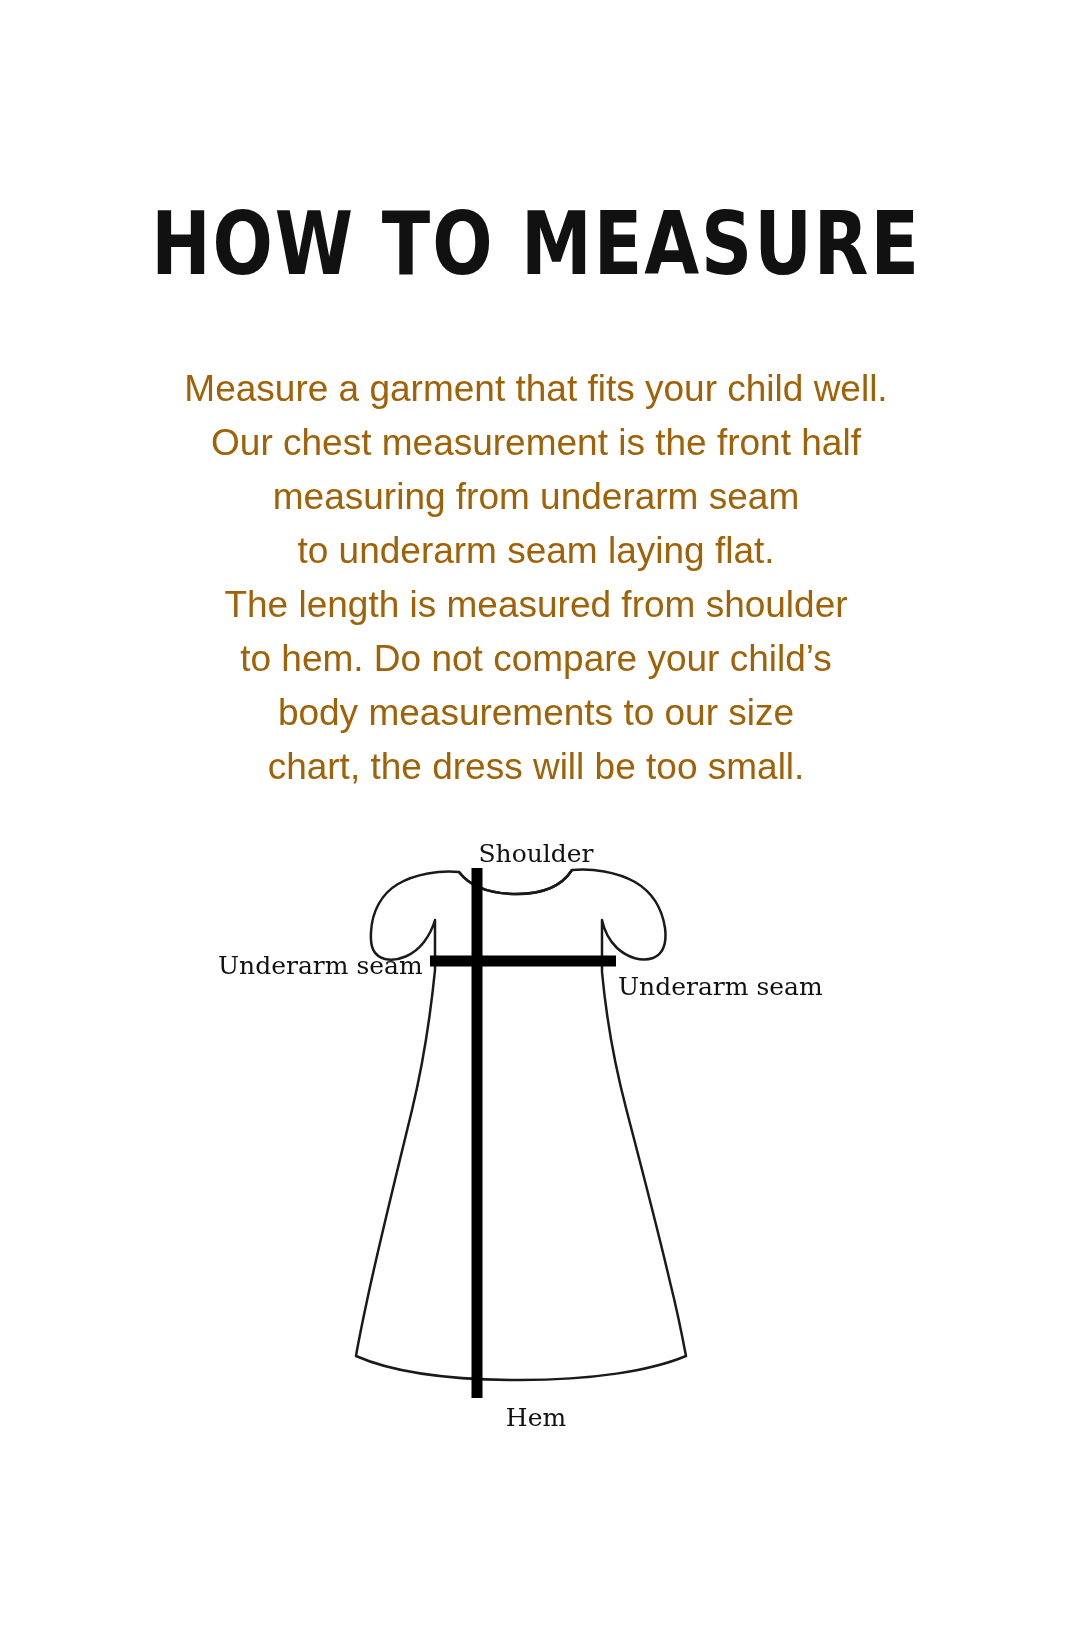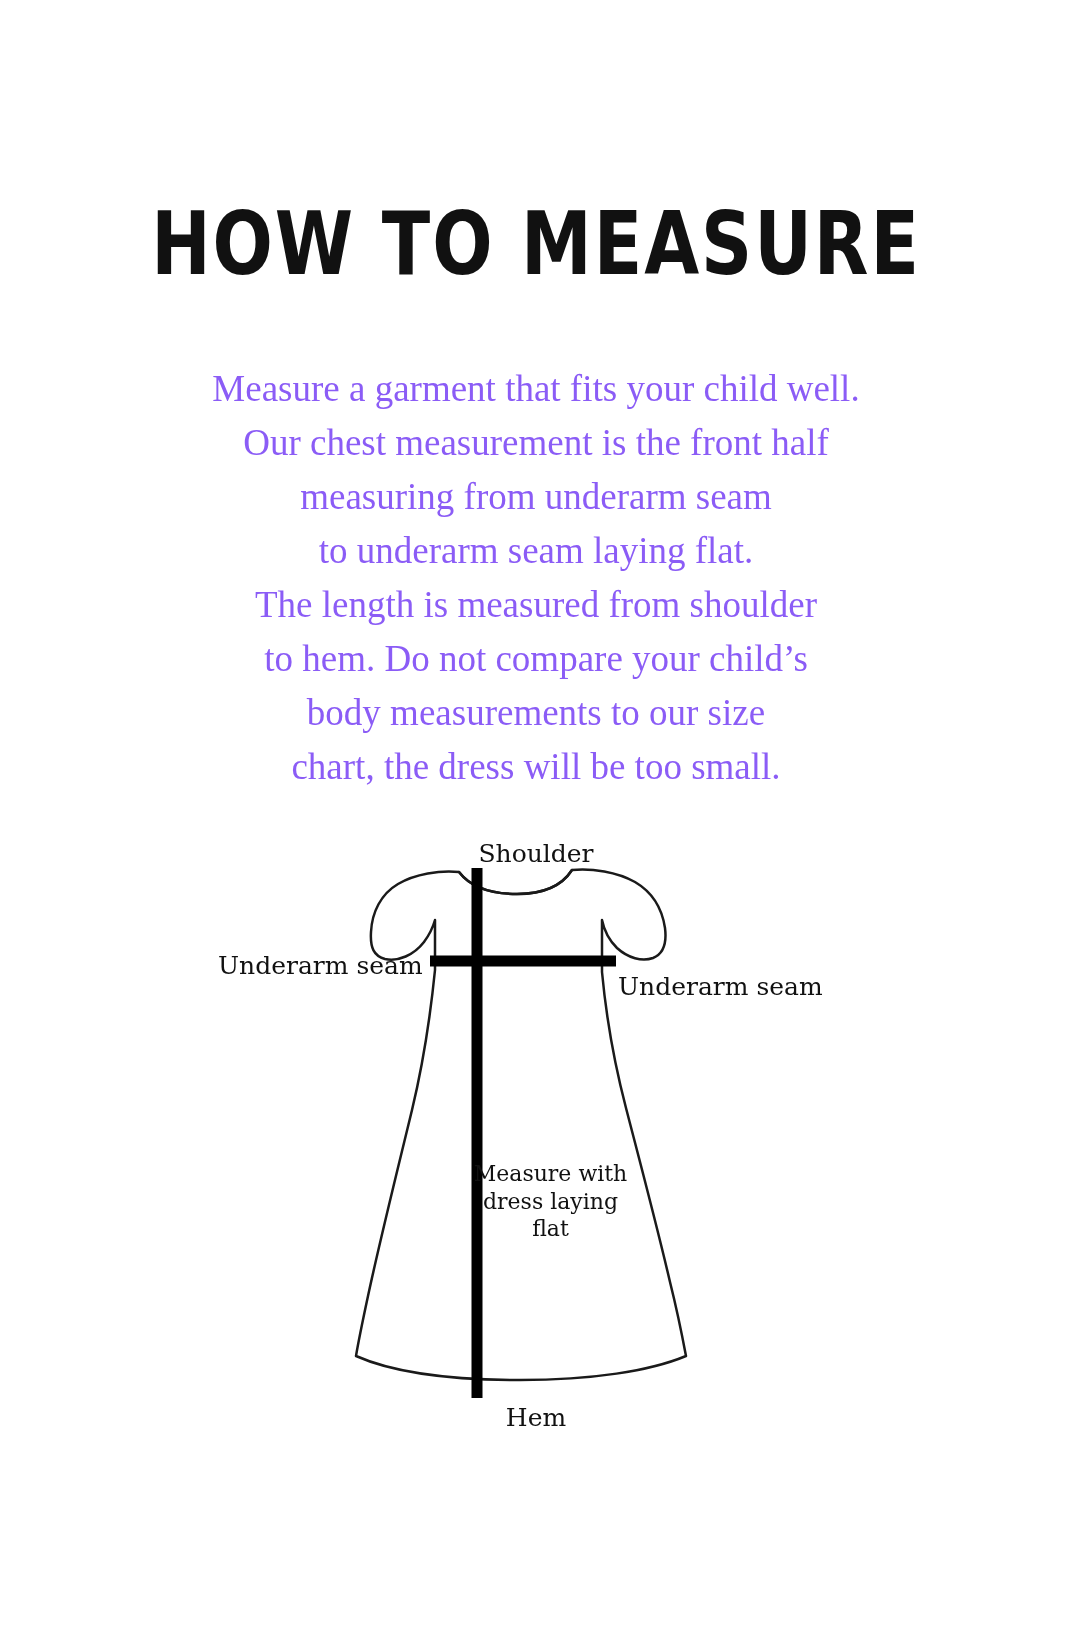--- a/index.html
+++ b/index.html
@@ -42,24 +42,24 @@
   }
 
   
   .intro {
     position: absolute;
     top: 325px;
     left: 50%;
     transform: translateX(-50%);
     width: 960px;
     text-align: center;
-    font-family: Liberation Serif, serif;
+    font-family: Liberation Sans, sans-serif;
     font-size: 37px;
     line-height: 54px;
-    color: #8b5cf6;
+    color: #a16207;
     white-space: pre-line;
   }
 
   
   .diagram {
     position: absolute;
     top: 820px;
     left: 0;
     width: 1072px;
     height: 660px;
@@ -163,20 +163,17 @@
         <line x1="430" y1="141" x2="616" y2="141"></line>
       </g>
     </svg>
 
     <div class="lbl lbl-shoulder">Shoulder</div>
 
     <div class="lbl lbl-underarm-left">Underarm seam</div>
 
     <div class="lbl lbl-underarm-right">Underarm seam</div>
 
-    <div class="lbl lbl-flat">Measure with
-dress laying
-flat</div>
 
     <div class="lbl lbl-hem">Hem</div>
 
   </div>
 </div>
 
 </body></html>

